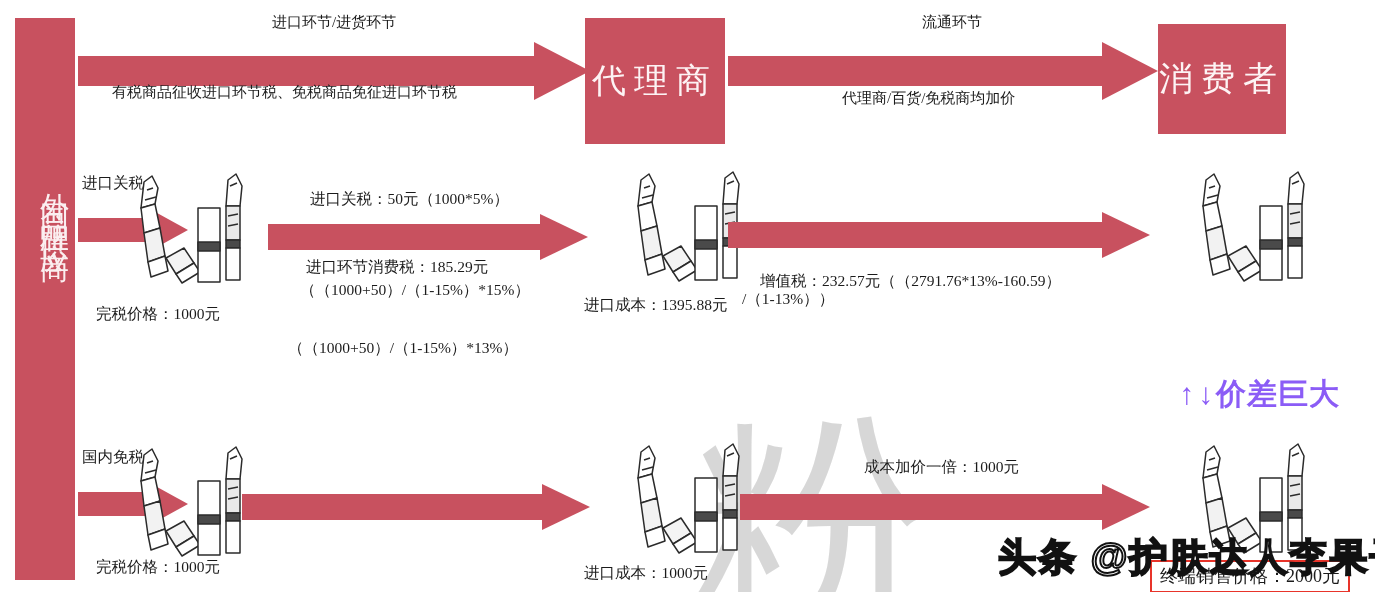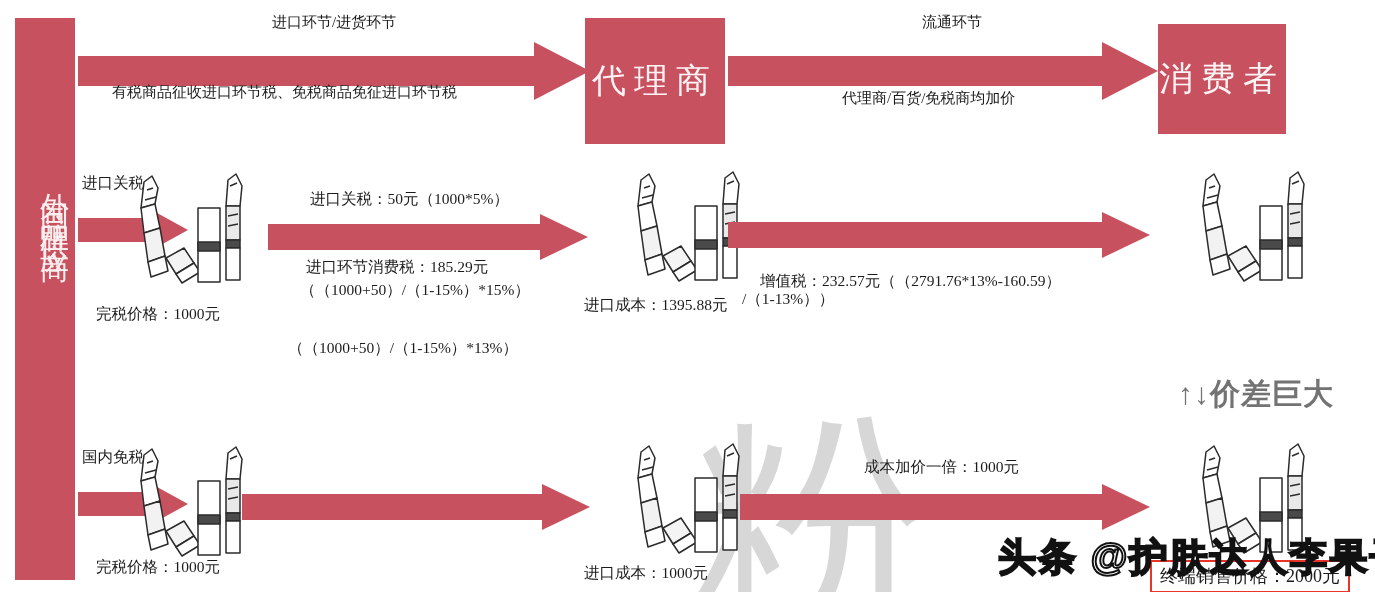--- a/index.html
+++ b/index.html
@@ -79,22 +79,22 @@
     color:#1b1b1b;
     font-family:"Liberation Serif","DejaVu Serif",serif;
   }
 
   
   #gap-annotation{
     position:absolute;
     font-size:30px;
     font-weight:700;
     letter-spacing:1px;
-    color:#737373;
-    font-family:Liberation Sans, sans-serif;
+    color:#8b5cf6;
+    font-family:Liberation Mono, monospace;
     white-space:nowrap;
   }
 
   
   #watermark-char{
     position:absolute;
     font-size:240px;
     color:#c9c9c9;
     opacity:.72;
     font-family:"Liberation Serif","DejaVu Serif",serif;

